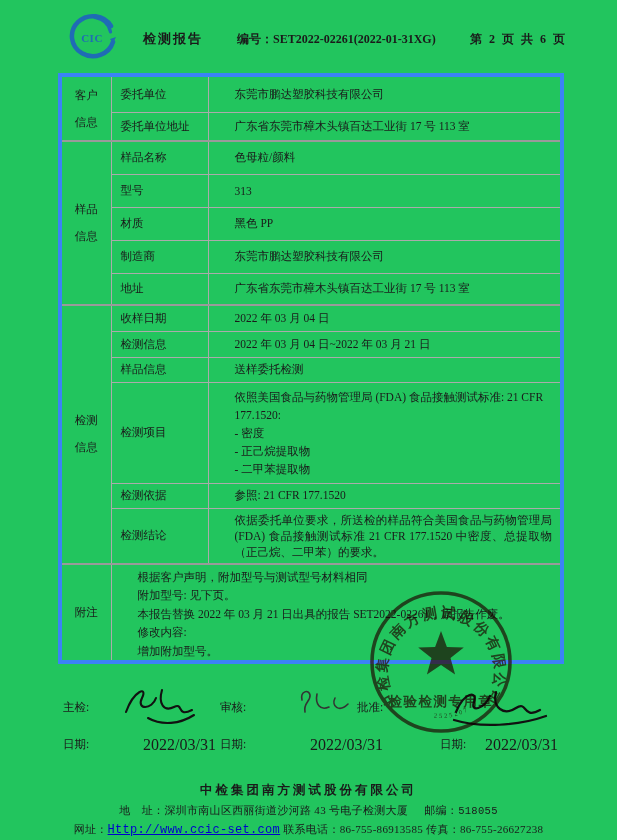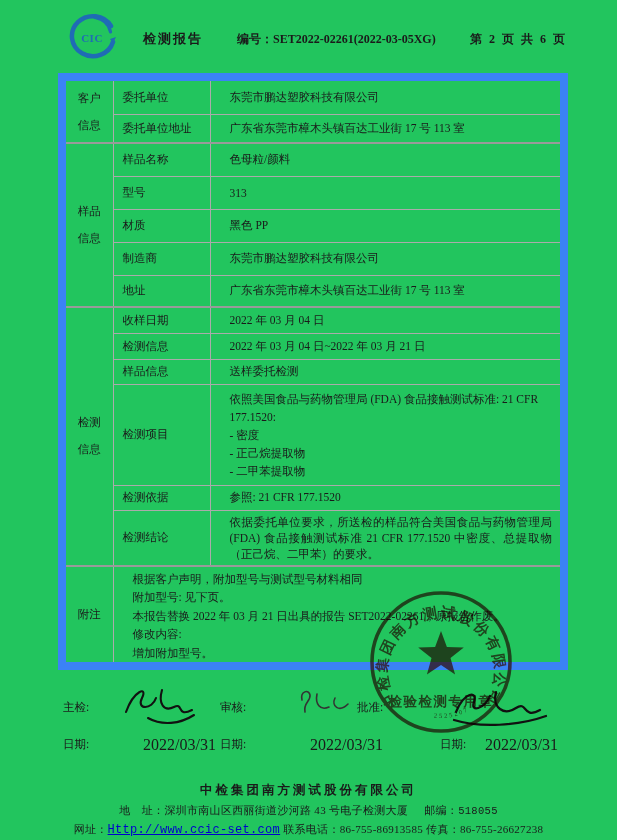--- a/index.html
+++ b/index.html
@@ -10,25 +10,25 @@
   
   .hdr-logo { position: absolute; left: 66px; top: 13px; width: 52px; height: 50px; }
   .hdr-title { position: absolute; left: 143px; top: 30px; font-size: 13px; font-weight: bold; letter-spacing: 2px; }
   .hdr-no { position: absolute; left: 237px; top: 31px; font-size: 12px; font-weight: bold; }
   .hdr-pages { position: absolute; left: 470px; top: 31px; font-size: 12px; font-weight: bold; letter-spacing: 2px; }
 
   
   .report-table { position: absolute; left: 58px; top: 73px; width: 502px;
     border-collapse: collapse; table-layout: fixed; font-size: 11.5px; }
   .report-table td { border: 1px solid #ababab; vertical-align: middle; }
-  .report-table { border: 8px solid #3b82f6; }
+  .report-table { border: 4px solid #3b82f6; }
   tr.sec-top td { border-top: 2px solid #9a9a9a; }
   td.sec { text-align: center; line-height: 27px; padding: 0 11px; }
   td.lbl { padding-left: 9px; }
-  td.val { padding-left: 19px; padding-right: 8px; }
+  td.val { padding-left: 26px; padding-right: 8px; }
   td.multiline { white-space: pre-line; line-height: 18px; padding-top: 5px; padding-bottom: 5px; vertical-align: top; }
   td.justify { line-height: 16px; text-align: justify; padding-top: 3px; padding-bottom: 3px; }
   td.notes { white-space: pre-line; line-height: 18.6px; vertical-align: top; padding-top: 3px; }
 
   
   .sig-label { position: absolute; font-size: 11.5px; }
   .sig-date { position: absolute; font-size: 16px; }
   .sig-svg { position: absolute; }
 
   
@@ -49,21 +49,21 @@
 
 <div class="page">
 
   <svg class="hdr-logo" viewBox="0 0 52 50">
     <path d="M45,13 A21,20 0 1 0 47,29" fill="none" stroke="#1f6cb5" stroke-width="4.5" stroke-linecap="round"></path>
     <path d="M29,4.5 C37,6 43,11 44.5,19" fill="none" stroke="#1f6cb5" stroke-width="3.2" stroke-linecap="round"></path>
     <path d="M44,26 l6,-2 l-3,6 z" fill="#1f6cb5"></path>
     <text x="26" y="29" text-anchor="middle" font-size="11" font-weight="bold" fill="#1f6cb5" font-family="Liberation Serif, serif" letter-spacing="0.5">CIC</text>
   </svg>
   <div class="hdr-title">检测报告</div>
-  <div class="hdr-no"><span>编号：</span><span>SET2022-02261(2022-03-05XG)</span></div>
+  <div class="hdr-no"><span>编号：</span><span>SET2022-02261(2022-01-31XG)</span></div>
   <div class="hdr-pages">第 2 页 共 6 页</div>
 
   <table class="report-table">
     <colgroup>
         <col style="width:51px">
         <col style="width:97px">
         <col style="width:354px">
       </colgroup>
     <tbody>
         <tr style="height:37px">

